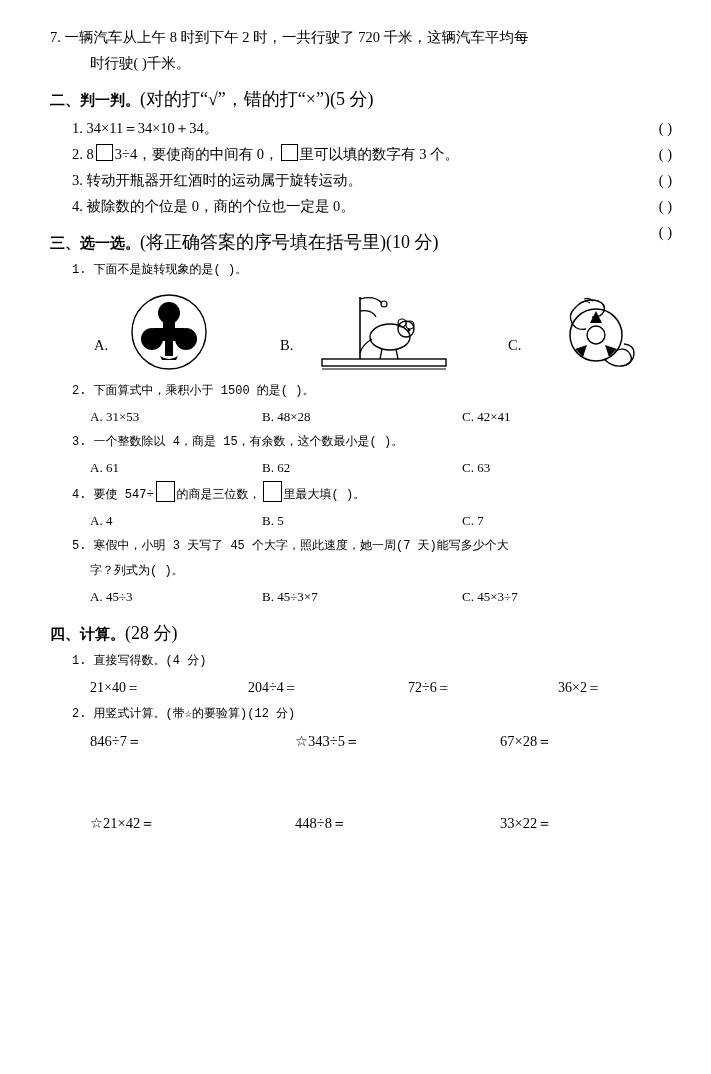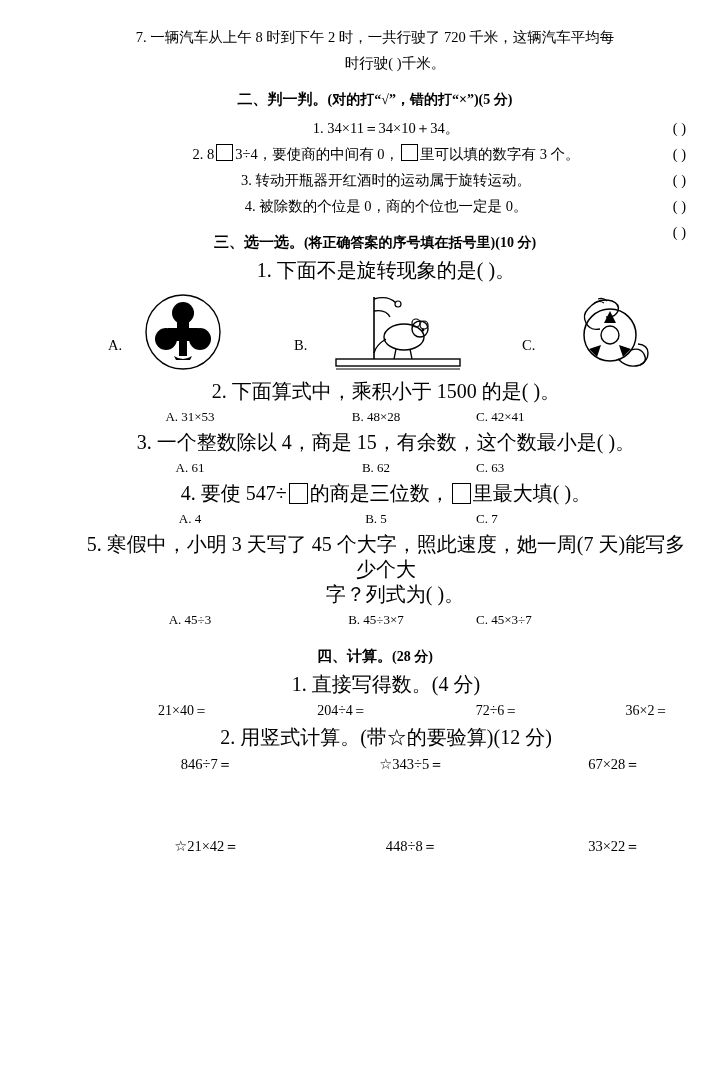--- a/index.html
+++ b/index.html
@@ -17,49 +17,49 @@
   }
   .page {
     position: relative;
     width: 711px;
     height: 1074px;
     padding: 0;
     box-sizing: border-box;
   }
   .content {
     position: absolute;
-    left: 64px;
+    left: 50px;
     top: 24px;
     width: 622px;
-    text-align: center;
   }
 
   
   .line {
     font-size: 14.5px;
     line-height: 26px;
     white-space: nowrap;
   }
   .indent1 { margin-left: 22px; }
   .indent2 { margin-left: 40px; }
 
   .sec-head {
     font-size: 15px;
     line-height: 30px;
     font-weight: bold;
     margin-top: 8px;
   }
   .sec-head .normal {
-    font-weight: bold;
-    font-size: 14px;
+    font-weight: normal;
+    font-size: 18px;
   }
 
   .q {
-    font-size: 20px;
+    font-size: 12px;
     line-height: 25px;
+    font-family: Liberation Mono, monospace;
   }
 
   
   .judge-row {
     position: relative;
     font-size: 14.5px;
     line-height: 26px;
     margin-left: 22px;
   }
   .judge-row .mark {

